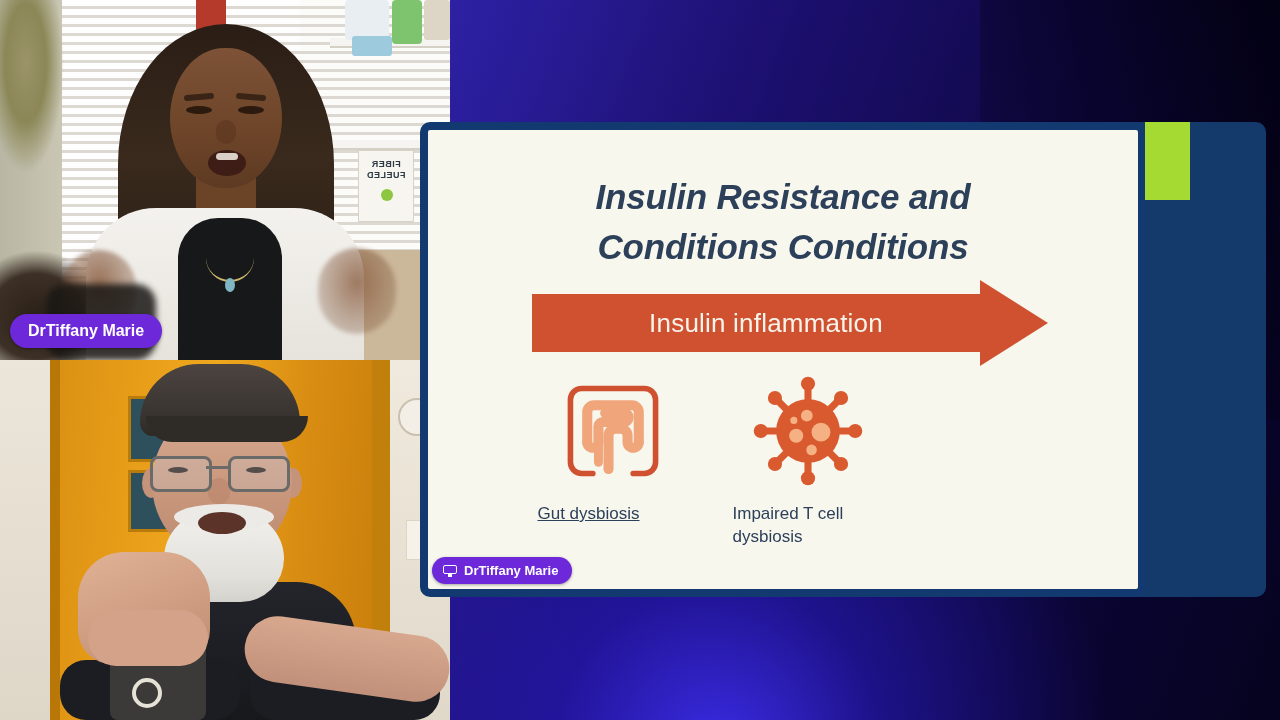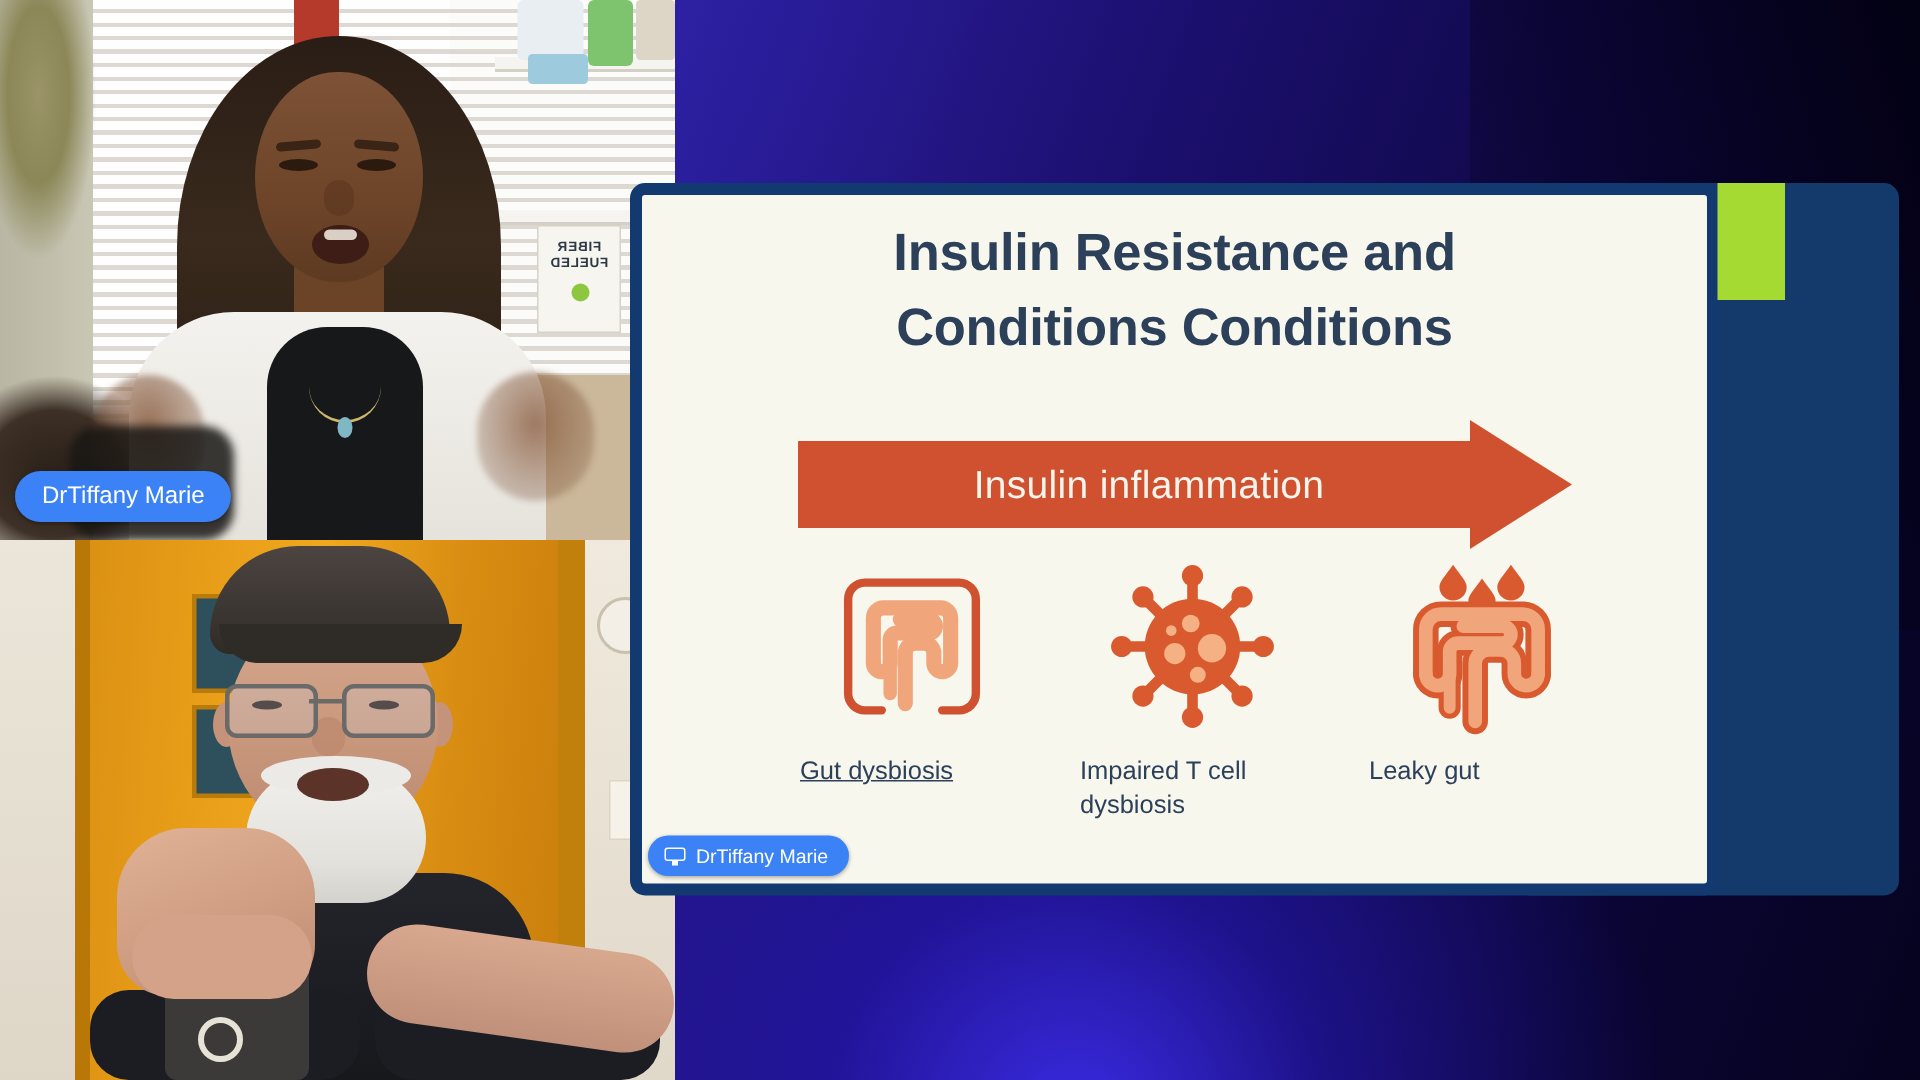--- a/index.html
+++ b/index.html
@@ -107,37 +107,37 @@
   .p2-forearm{position:absolute;left:244px;top:266px;width:206px;height:66px;border-radius:34px;
      background:linear-gradient(180deg,#d7a88e,#c1907a);transform:rotate(8deg);}
   .p2-hand{position:absolute;left:78px;top:192px;width:132px;height:112px;border-radius:46px 46px 34px 34px;
      background:linear-gradient(160deg,#e0b296 0%,#cf9d82 55%,#bb8a70 100%);}
   .p2-fingers{position:absolute;left:88px;top:250px;width:120px;height:56px;border-radius:28px;background:#d4a288;}
   .p2-phone{position:absolute;left:110px;top:276px;width:96px;height:84px;border-radius:8px;background:#3c3a38;}
   .p2-ring{position:absolute;left:132px;top:318px;width:22px;height:22px;border-radius:50%;border:4px solid #e7e2d6;}
 
   
   .badge{position:absolute;display:inline-flex;align-items:center;gap:7px;
-     background:#3b82f6;color:#fff;border-radius:999px;font-weight:normal;
+     background:#6d28d9;color:#fff;border-radius:999px;font-weight:bold;
      box-shadow:0 1px 3px rgba(0,0,0,.35);white-space:nowrap;}
   .badge-tiffany{left:10px;top:314px;padding:8px 18px;font-size:16px;}
   .badge-slide{left:432px;top:557px;padding:6px 14px 6px 11px;font-size:13px;}
   .mon-icon{display:inline-block;width:14px;height:12px;position:relative;}
   .mon-icon i{position:absolute;left:0;top:0;width:14px;height:9px;border:1.6px solid #fff;border-radius:2px;box-sizing:border-box;}
   .mon-icon s{position:absolute;left:5px;bottom:0;width:4px;height:3px;background:#fff;}
 
   
   .navy-panel{position:absolute;left:1010px;top:122px;width:256px;height:475px;background:#143a6b;
      border-radius:10px;}
   .slide{position:absolute;left:420px;top:122px;width:726px;height:475px;background:#f8f7ee;
      border:8px solid #123a71;border-radius:10px;box-sizing:border-box;overflow:hidden;}
   .green-block{position:absolute;left:1145px;top:122px;width:45px;height:78px;background:#a5da32;}
 
-  .slide-title{position:absolute;left:0;right:0;top:14px;text-align:center;
-     font-size:35px;line-height:50px;font-weight:bold;color:#2d405a;letter-spacing:-.2px;}
+  .slide-title{position:absolute;left:0;right:0;top:42px;text-align:center;
+     font-size:35px;line-height:50px;font-weight:bold;color:#2d405a;letter-spacing:-.2px;font-style:italic;}
 
   .arrow-wrap{position:absolute;left:104px;top:150px;width:516px;height:86px;}
   .arrow-body{position:absolute;left:0;top:14px;width:468px;height:58px;background:#cf5130;}
   .arrow-head{position:absolute;left:448px;top:0;width:0;height:0;
      border-top:43px solid transparent;border-bottom:43px solid transparent;border-left:68px solid #cf5130;}
   .arrow-text{position:absolute;left:0;top:14px;width:468px;height:58px;display:flex;align-items:center;justify-content:center;
      color:#f7f4ec;font-size:26px;letter-spacing:.2px;}
 
   .cards{position:absolute;left:92px;top:242px;width:556px;display:flex;}
   .card{width:185px;display:flex;flex-direction:column;align-items:center;}
@@ -295,40 +295,20 @@
                 <circle cx="40" cy="54" r="6"></circle>
               <circle cx="49" cy="37" r="5"></circle>
                 <circle cx="53" cy="66" r="4.5"></circle>
               <circle cx="38" cy="41" r="3"></circle>
             </g>
           </svg>
         </div>
         <div class="card-label">Impaired T cell dysbiosis</div>
       </div>
 
-      <div class="card c2">
-        <div class="card-icon">
-          <svg width="116" height="118" viewBox="0 0 100 104">
-            <g fill="#d95a2e">
-              <path d="M33 4 c5 7 8 10 8 13 a8 8 0 0 1 -16 0 c0 -3 3 -6 8 -13z"></path>
-              <path d="M50 12 c5 7 8 10 8 13 a8 8 0 0 1 -16 0 c0 -3 3 -6 8 -13z"></path>
-              <path d="M67 4 c5 7 8 10 8 13 a8 8 0 0 1 -16 0 c0 -3 3 -6 8 -13z"></path>
-            </g>
-            <path d="M17 68 V42 a9 9 0 0 1 9 -9 H74 a9 9 0 0 1 9 9 V68" fill="none" stroke="#d95a2e" stroke-width="15" stroke-linecap="round"></path>
-            <path d="M17 68 a7 7 0 0 0 14 0 V55 a5 5 0 0 1 5 -5 H62 a5 5 0 0 0 0 -10 H39" fill="none" stroke="#d95a2e" stroke-width="15" stroke-linecap="round"></path>
-            <path d="M83 68 a7 7 0 0 1 -14 0 V62 a8 8 0 0 0 -8 -8 H54 a8 8 0 0 0 -8 8 V96" fill="none" stroke="#d95a2e" stroke-width="15" stroke-linecap="round"></path>
-            <path d="M31 68 V88" fill="none" stroke="#d95a2e" stroke-width="13" stroke-linecap="round"></path>
-            <path d="M17 68 V42 a9 9 0 0 1 9 -9 H74 a9 9 0 0 1 9 9 V68" fill="none" stroke="#f0a57a" stroke-width="8" stroke-linecap="round"></path>
-            <path d="M17 68 a7 7 0 0 0 14 0 V55 a5 5 0 0 1 5 -5 H62 a5 5 0 0 0 0 -10 H39" fill="none" stroke="#f0a57a" stroke-width="8" stroke-linecap="round"></path>
-            <path d="M83 68 a7 7 0 0 1 -14 0 V62 a8 8 0 0 0 -8 -8 H54 a8 8 0 0 0 -8 8 V96" fill="none" stroke="#f0a57a" stroke-width="8" stroke-linecap="round"></path>
-            <path d="M31 68 V88" fill="none" stroke="#f0a57a" stroke-width="7" stroke-linecap="round"></path>
-          </svg>
-        </div>
-        <div class="card-label">Leaky gut</div>
-      </div>
 
     </div>
   </div>
 
   <div class="green-block"></div>
 
   <div class="badge badge-slide">
     <span class="mon-icon">
         <i></i>
         <s></s>

